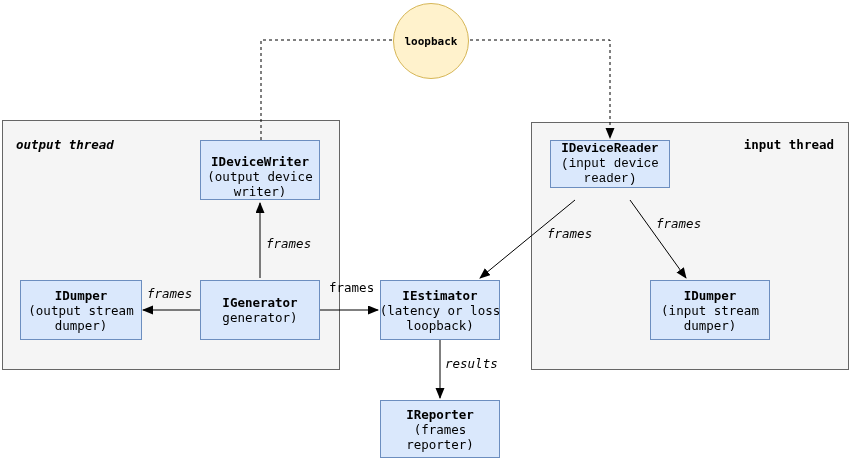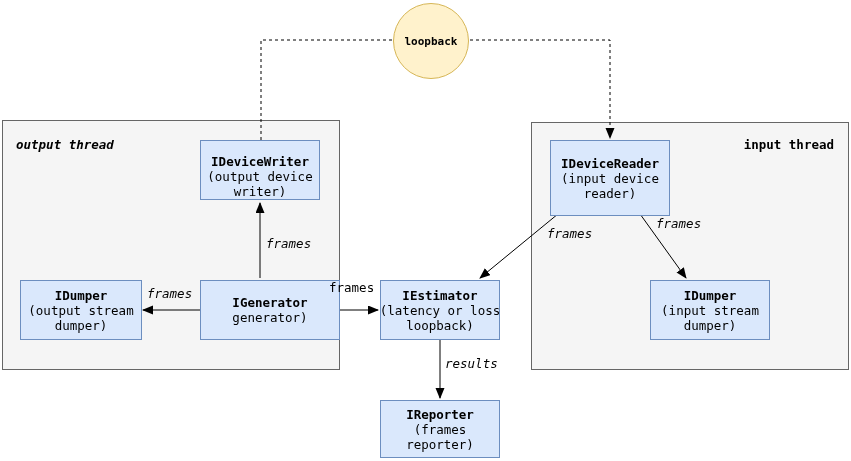--- a/index.html
+++ b/index.html
@@ -112,32 +112,32 @@
     <div class="node-line">(output device</div>
     <div class="node-line">writer)</div>
   </div>
 
   <div class="node" style="left:20px; top:280px; width:122px; height:60px;">
     <div class="node-title">IDumper</div>
     <div class="node-line">(output stream</div>
     <div class="node-line">dumper)</div>
   </div>
 
-  <div class="node" style="left:200px; top:280px; width:140px; height:60px;">
+  <div class="node" style="left:200px; top:280px; width:120px; height:60px;">
     <div class="node-title">IGenerator</div>
     <div class="node-line">generator)</div>
   </div>
 
   <div class="node" style="left:380px; top:280px; width:120px; height:60px;">
     <div class="node-title">IEstimator</div>
     <div class="node-line">(latency or loss</div>
     <div class="node-line">loopback)</div>
   </div>
 
-  <div class="node" style="left:550px; top:140px; width:120px; height:76px;">
+  <div class="node" style="left:550px; top:140px; width:120px; height:48px;font-family:Liberation Mono, monospace;">
     <div class="node-title">IDeviceReader</div>
     <div class="node-line">(input device</div>
     <div class="node-line">reader)</div>
   </div>
 
   <div class="node" style="left:650px; top:280px; width:120px; height:60px;">
     <div class="node-title">IDumper</div>
     <div class="node-line">(input stream</div>
     <div class="node-line">dumper)</div>
   </div>

